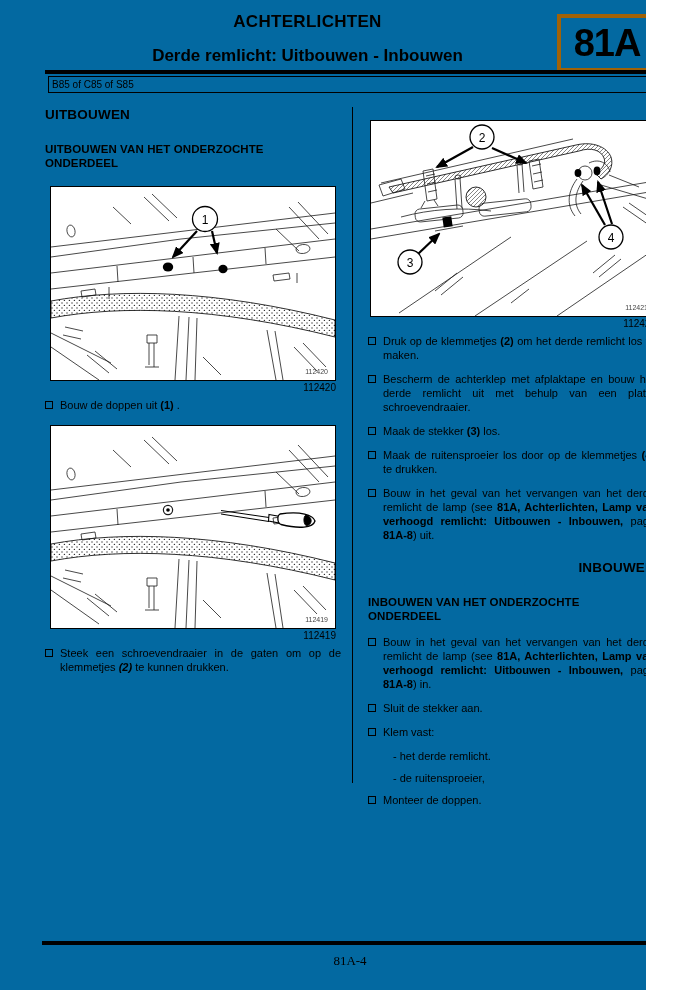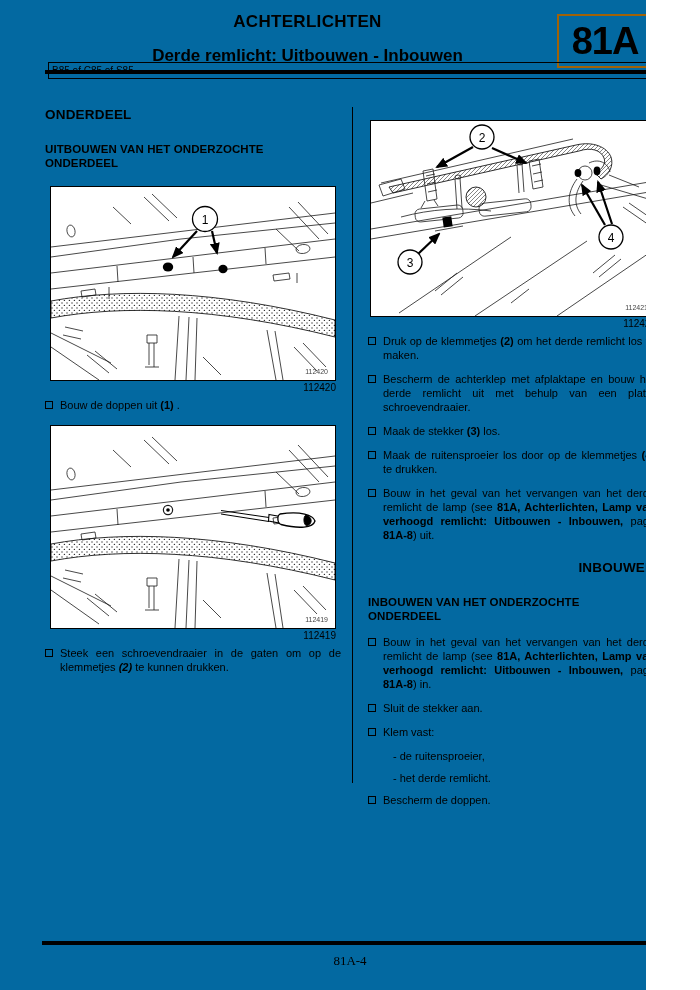--- a/index.html
+++ b/index.html
@@ -3,25 +3,25 @@
 <meta charset="utf-8">
 <style>
   html,body{margin:0;padding:0;background:#fff;}
   body{width:700px;height:990px;font-family:"Liberation Sans",sans-serif;color:#000;}
   .page{position:relative;width:646px;height:990px;background:#0369a1;overflow:hidden;}
 
   
   .title-wrap{position:absolute;left:45px;top:12px;width:525px;text-align:center;}
   .sec-title{font-size:17px;font-weight:bold;letter-spacing:.3px;}
   .doc-title{font-size:17px;font-weight:bold;margin-top:14px;}
-  .code-box{position:absolute;left:557px;top:14px;width:92px;height:50px;border:2px solid #a16207;
+  .code-box{position:absolute;left:557px;top:14px;width:92px;height:50px;border:4px solid #a16207;
             display:flex;align-items:center;justify-content:center;
             font-size:38px;font-weight:bold;letter-spacing:-1px;}
   .header-rule{position:absolute;left:45px;top:70px;width:606px;height:4px;background:#000;}
-  .model-box{position:absolute;left:48px;top:62px;width:599px;height:15px;border:1px solid #000;
+  .model-box{position:absolute;left:48px;top:76px;width:599px;height:15px;border:1px solid #000;
              font-size:10px;line-height:15px;padding-left:3px;}
 
   
   .divider{position:absolute;left:352px;top:107px;width:1px;height:676px;background:#000;}
   .col-left{position:absolute;left:45px;top:107px;width:296px;}
   .col-right{position:absolute;left:368px;top:120px;width:287px;}
 
   .h1{font-size:13.5px;font-weight:bold;margin:0 0 20px 0;letter-spacing:.2px;}
   .h2{font-size:11.5px;font-weight:bold;margin:0 0 16px 0;width:252px;line-height:14px;letter-spacing:.1px;}
 
@@ -58,21 +58,21 @@
     <div class="sec-title">ACHTERLICHTEN</div>
     <div class="doc-title">Derde remlicht: Uitbouwen - Inbouwen</div>
   </div>
   <div class="code-box">81A</div>
   <div class="header-rule"></div>
   <div class="model-box">B85 of C85 of S85</div>
 
   <div class="divider"></div>
 
   <div class="col-left">
-    <div class="h1">ONDERDEEL</div>
+    <div class="h1">UITBOUWEN</div>
     <div class="h2">UITBOUWEN VAN HET ONDERZOCHTE ONDERDEEL</div>
 
     <div class="figblock" style="margin-left:5px;">
       <div class="figframe">
         <svg class="art" width="284" height="193" viewBox="0 0 284 193">
           <defs>
             <pattern id="f1stp" width="5" height="5" patternUnits="userSpaceOnUse">
               <circle cx="1" cy="1" r="0.7" fill="#333"></circle>
                 <circle cx="3.4" cy="3.4" r="0.7" fill="#333"></circle>
             </pattern>
@@ -342,23 +342,23 @@
       <span class="txt"><span>Bouw in het geval van het vervangen van het derde remlicht de lamp (see </span><span class="b">81A, Achterlichten, Lamp van verhoogd remlicht: Uitbouwen - Inbouwen,</span><span> page </span><span class="b">81A-8</span><span>) in.</span></span>
     </div>
     <div class="step">
       <span class="bullet"></span>
       <span class="txt"><span>Sluit de stekker aan.</span></span>
     </div>
     <div class="step">
       <span class="bullet"></span>
       <span class="txt"><span>Klem vast:</span></span>
     </div>
+    <div class="subitem">- het derde remlicht.</div>
     <div class="subitem">- de ruitensproeier,</div>
-    <div class="subitem">- het derde remlicht.</div>
-    <div class="step">
-      <span class="bullet"></span>
-      <span class="txt"><span>Bescherm de doppen.</span></span>
+    <div class="step">
+      <span class="bullet"></span>
+      <span class="txt"><span>Monteer de doppen.</span></span>
     </div>
   </div>
 
   <div class="footer-rule"></div>
   <div class="page-num">81A-4</div>
 </div>
 
 </body></html>

